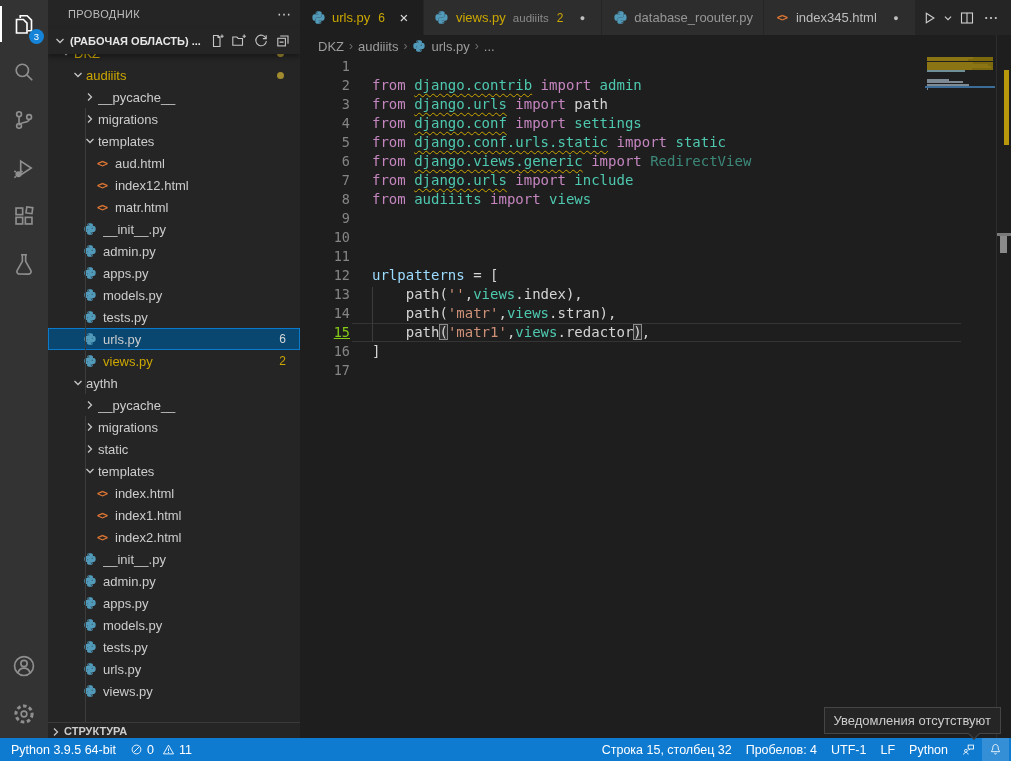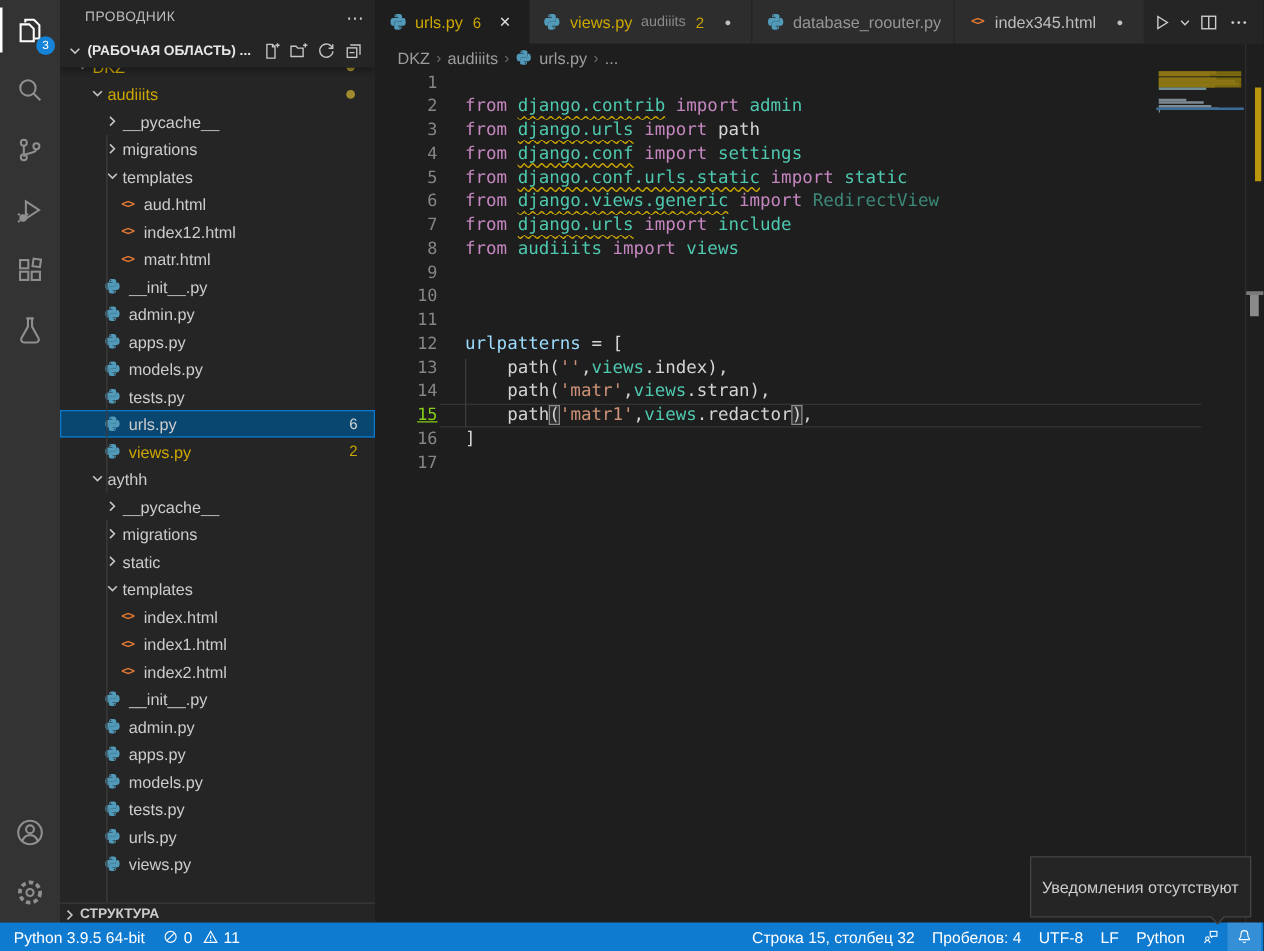--- a/index.html
+++ b/index.html
@@ -88,21 +88,21 @@
   #ruler-cursor-h { position:absolute; left:0px; width:14px; top:198px; height:3px; background:#7a7a7a; }
   #ruler-cursor-v { position:absolute; left:3px; width:7px; top:201px; height:17px; background:#8a8a8a; }
   
   #statusbar { position:absolute; left:0; right:0; bottom:0; height:23px; background:var(--statusbg); color:#ffffff; display:flex; align-items:center; font-size:12.5px; z-index:8; }
   .sb-item { display:flex; align-items:center; padding:0 7px; height:23px; cursor:pointer; gap:4px; }
   .sb-item svg { width:13px; height:13px; }
   #sb-left { display:flex; margin-left:4px; }
   #sb-right { display:flex; margin-left:auto; margin-right:2px; }
   .sb-item.bell-hover { background:rgba(255,255,255,.16); }
   
-  #tooltip { position:absolute; right:10px; bottom:27px; background:#252526; border:1px solid #454545; color:#cccccc; font-size:13px; padding:16px 9px; z-index:9; }
+  #tooltip { position:absolute; right:10px; bottom:27px; background:#252526; border:1px solid #454545; color:#cccccc; font-size:13px; padding:5px 9px; z-index:9; }
   #tooltip-arrow { position:absolute; right:22px; bottom:-5px; width:8px; height:8px; background:#252526; border-right:1px solid #454545; border-bottom:1px solid #454545; transform:rotate(45deg); }
   svg { display:block; }
 </style>
 </head>
 <body>
 
 <div id="root">
   <div id="activitybar">
     <div id="act-top">
         <div class="act-item active">
@@ -652,21 +652,21 @@
         </div>
       </div>
     <div id="sb-right">
         <div class="sb-item">
           <span>Строка 15, столбец 32</span>
         </div>
         <div class="sb-item">
           <span>Пробелов: 4</span>
         </div>
         <div class="sb-item">
-          <span>UTF-8</span>
+          <span>UTF-1</span>
         </div>
         <div class="sb-item">
           <span>LF</span>
         </div>
         <div class="sb-item">
           <span>Python</span>
         </div>
         <div class="sb-item">
           <span>
             <svg viewBox="0 0 16 16" fill="none" stroke="currentColor" stroke-width="1.1">

